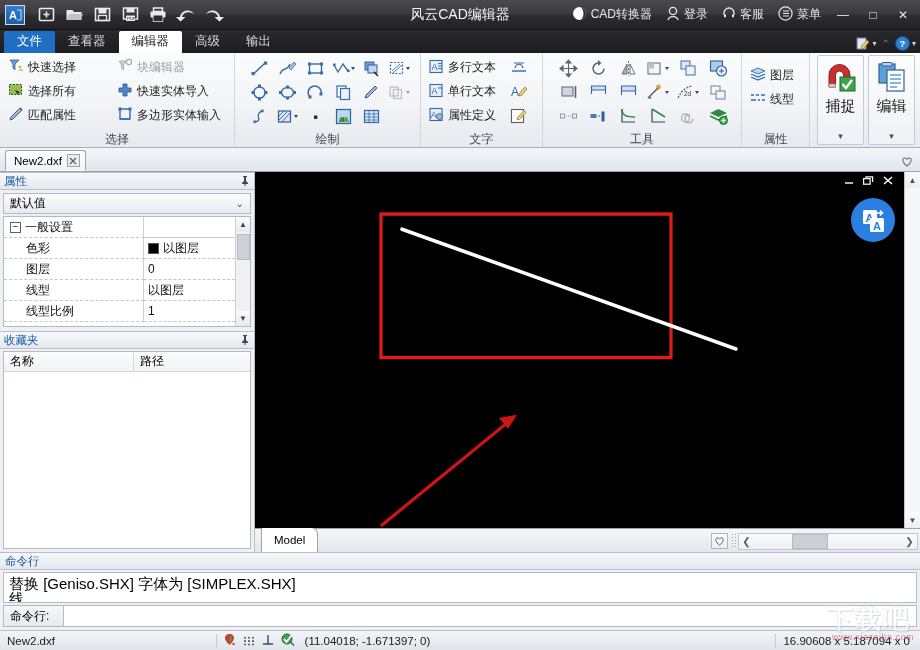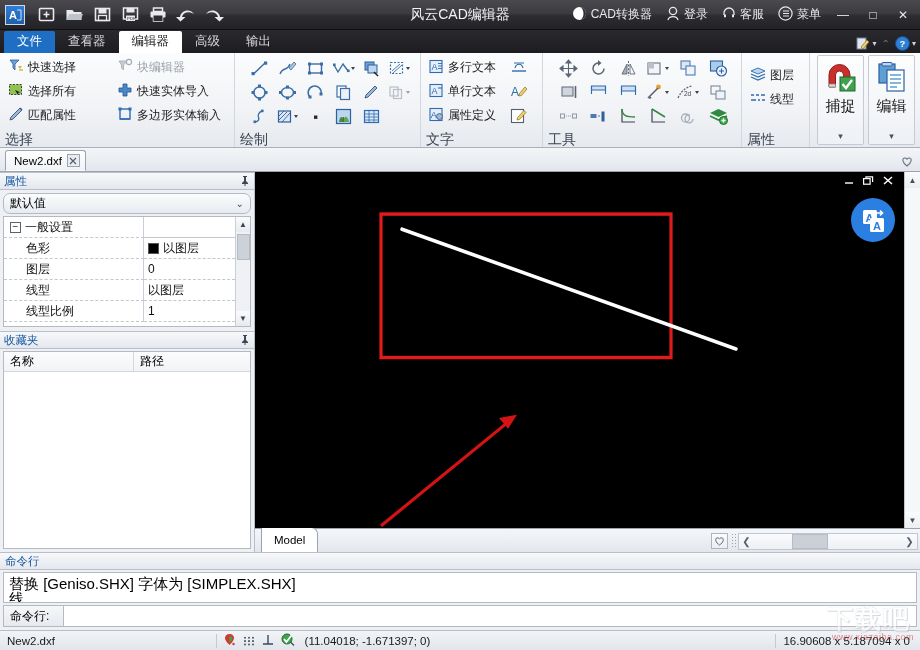--- a/index.html
+++ b/index.html
@@ -69,21 +69,21 @@
     flex: 0 0 95px; height: 95px;
     background: linear-gradient(to bottom,#fbfcfd 0%,#f1f3f6 60%,#e6e9ee 100%);
     border-bottom: 1px solid #a8b0bb; display: flex; position: relative;
   }
   .rgroup {
     position: relative; height: 100%; display: flex; flex-direction: column;
     padding: 3px 5px 0 5px; border-right: 1px solid #d2d7de;
   }
   .rgroup-body { flex: 1; display: flex; align-items: flex-start; }
   .rgroup-title {
-    font-size: 14px; color: #3c4552; height: 15px; line-height: 15px;
+    text-align: center; font-size: 12px; color: #3c4552; height: 15px; line-height: 15px;
   }
   .bigcol { display: flex; flex-direction: column; justify-content: flex-start; gap: 1px; }
   .lblrow {
     display: flex; align-items: center; gap: 4px; height: 23px; padding: 0 3px;
     font-size: 12px; color: #1b1b1b; white-space: nowrap;
   }
   .lblrow.dim { color: #9aa0a8; }
   .ico {
     width: 24px; height: 24px; display: flex; align-items: center; justify-content: center;
   }
@@ -133,21 +133,21 @@
     height: 18px; display: flex; align-items: center; padding: 0 4px;
     background: linear-gradient(to bottom,#f7f8fa,#e4e8ee);
     border: 1px solid #b9c0ca; border-left: 0; border-right: 0;
     font-size: 11.5px; color: #1557a0;
   }
   .panel-head .pin { margin-left: auto; color: #3d4753; font-size: 11px; }
   .combo {
     height: 21px; margin: 3px 3px 0 3px; display: flex; align-items: center;
     padding: 0 6px; font-size: 12px;
     background: linear-gradient(to bottom,#fbfcfd,#e7ebf1);
-    border: 1px solid #b3bac4; border-radius: 7px;
+    border: 1px solid #b3bac4; border-radius: 0;
   }
   .combo .chev { margin-left: auto; color: #44505e; font-size: 10px; }
   .proptable {
     margin: 2px 3px 0 3px; border: 1px solid #b3bac4; background: #fff;
     flex: 0 0 111px; display: flex; position: relative; overflow: hidden;
   }
   .proptable .cols { flex: 1; display: flex; flex-direction: column; }
   .prow { display: flex; height: 21px; align-items: center; font-size: 12px; }
   .prow.group { font-weight: normal; }
   .pkey {

